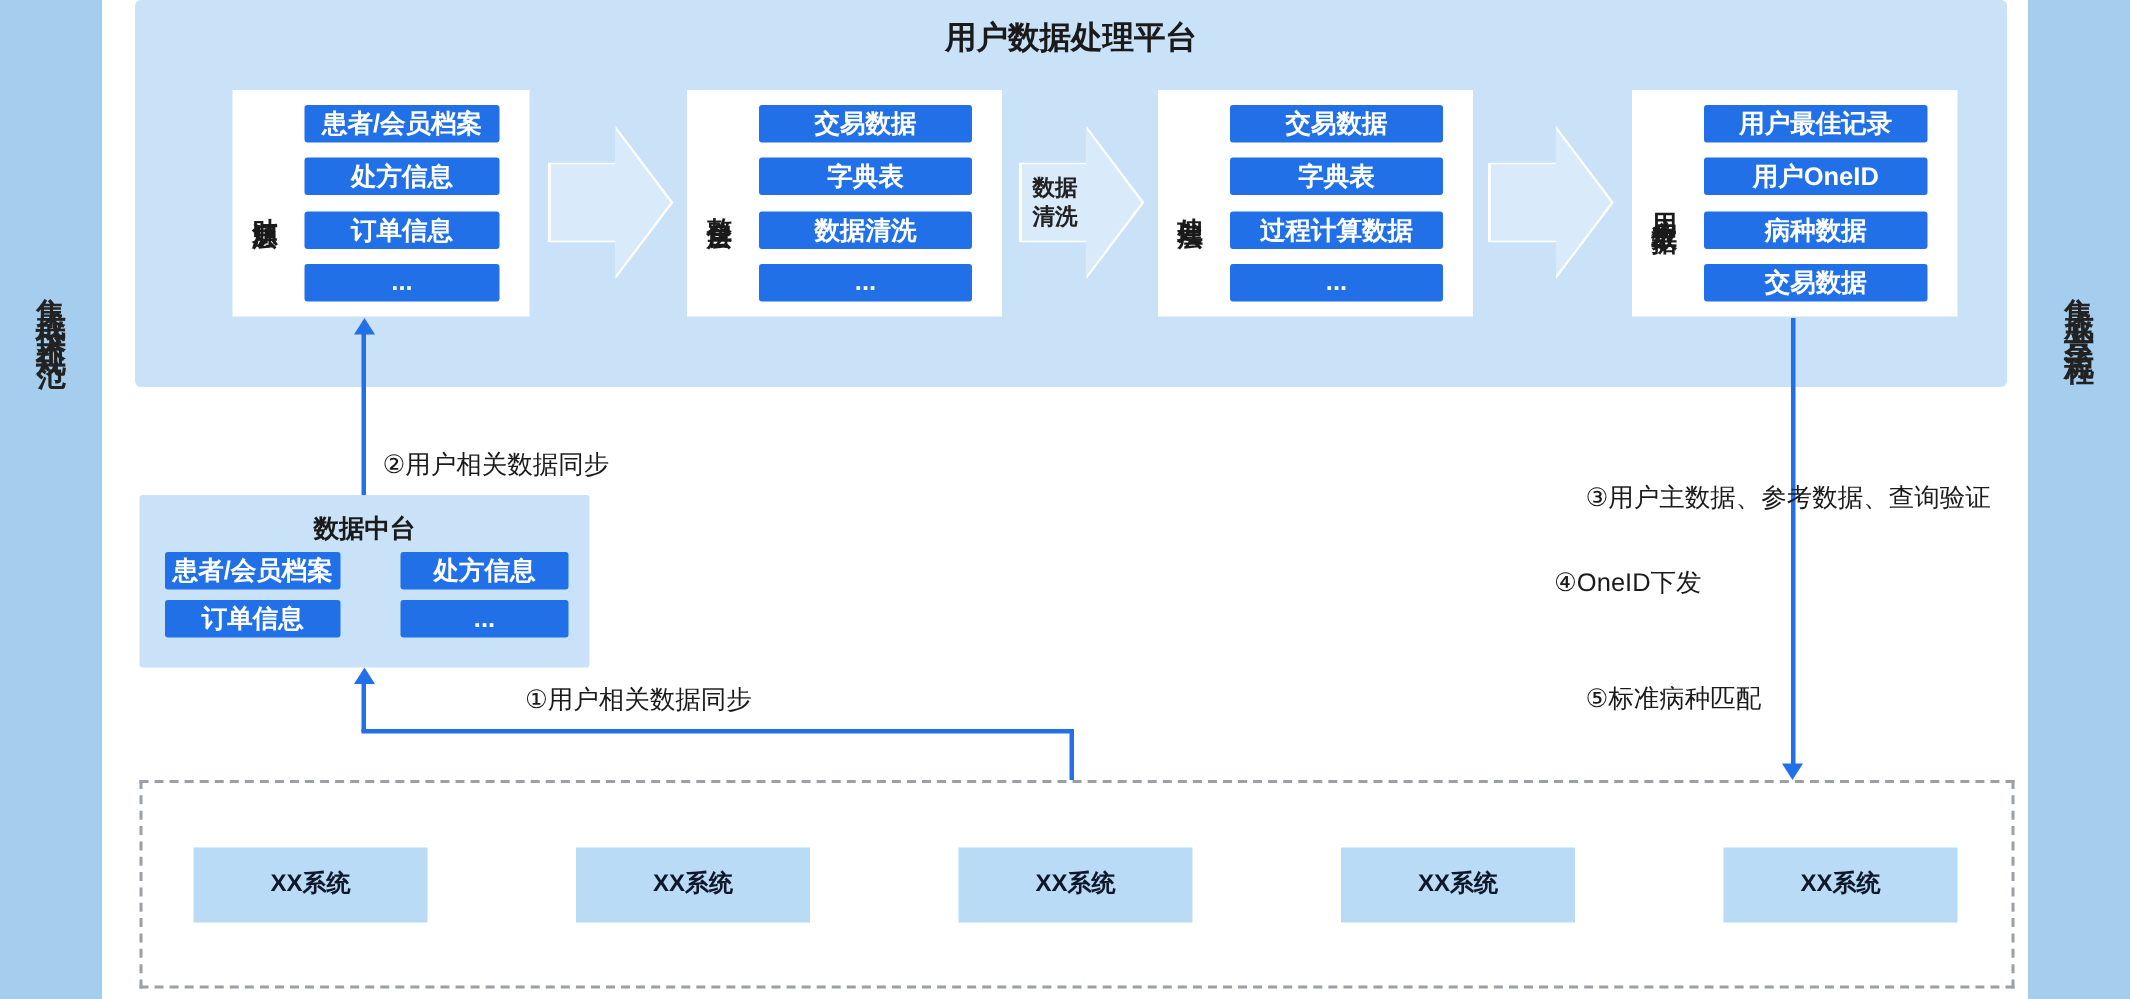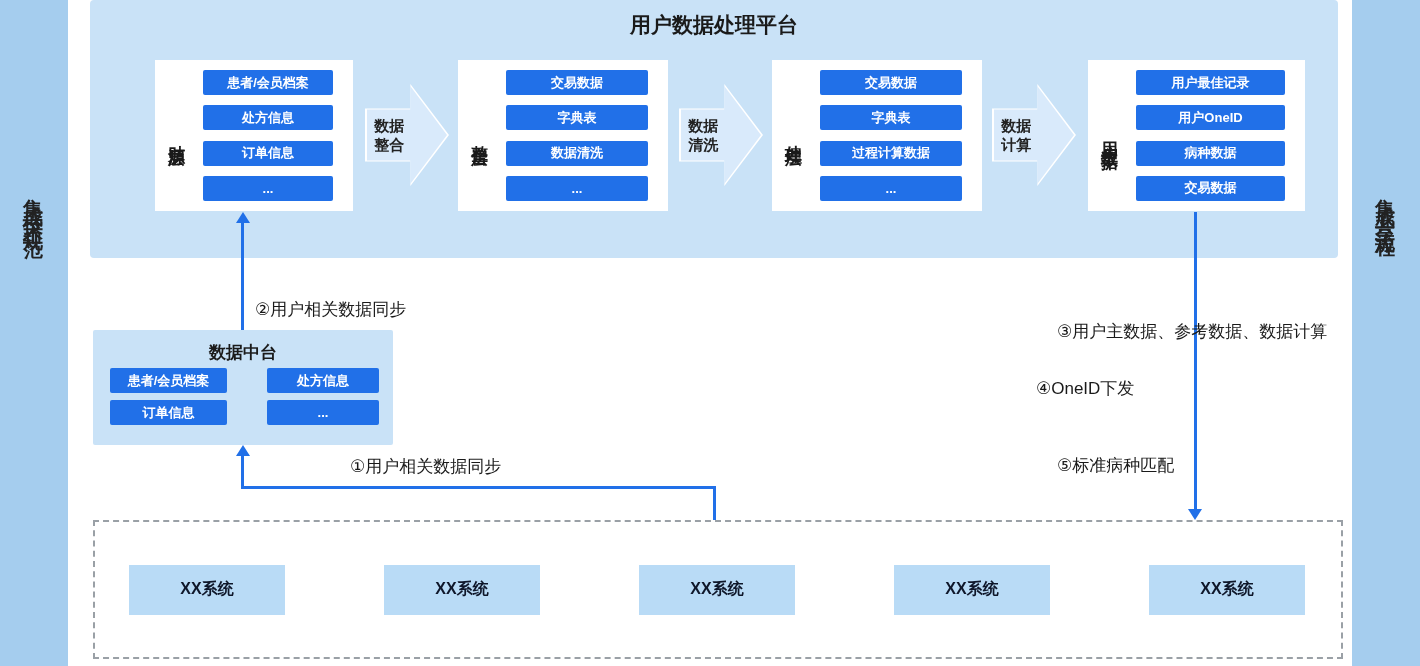--- a/index.html
+++ b/index.html
@@ -16,21 +16,21 @@
     background:var(--panel,#c9e2f7); border-radius:4px; z-index:1; }
   .platform-title { position:absolute; top:11px; width:100%; text-align:center;
     font-size:21px; font-weight:bold; color:#1a1a1a; }
 
   .layer-box { position:absolute; top:60px; height:151px; background:#fff;
     display:flex; align-items:center; z-index:3; }
   .layer-label { writing-mode:vertical-rl; text-orientation:upright; font-size:17px;
     font-weight:bold; letter-spacing:3px; color:#1a1a1a; margin-left:13px; line-height:1; }
   .layer-items { flex:1; height:131px; margin:0 20px 0 18px; display:flex;
     flex-direction:column; justify-content:space-between; }
-  .blue-btn { height:25px; background:var(--button-blue,#2170e8); color:#fff; font-size:13px;
+  .blue-btn { height:25px; background:var(--button-blue,#2170e8); color:#fff; font-size:17px;
     font-weight:bold; display:flex; align-items:center; justify-content:center;
     border-radius:2px; white-space:nowrap; }
 
   .flow-arrow { position:absolute; top:84px; width:84px; height:102px; z-index:3; }
   .arrow-outer,.arrow-inner { position:absolute;
     clip-path:polygon(0 24%,54% 24%,54% 0,100% 50%,54% 100%,54% 76%,0 76%); }
   .arrow-outer { inset:0; background:#fff; }
   .arrow-inner { inset:2px; background:#d9eafb; }
   .arrow-label { position:absolute; left:0; top:0; width:58%; height:100%;
     display:flex; align-items:center; justify-content:center; }
@@ -81,23 +81,20 @@
       <div class="blue-btn">患者/会员档案</div>
       <div class="blue-btn">处方信息</div>
       <div class="blue-btn">订单信息</div>
       <div class="blue-btn">...</div>
     </div>
   </div>
 
   <div class="flow-arrow" style="left:365px;">
     <div class="arrow-outer"></div>
     <div class="arrow-inner"></div>
-    <div class="arrow-label">
-      <span>数据整合</span>
-    </div>
   </div>
 
   <div class="layer-box" style="left:458px;width:210px;">
     <div class="layer-label">整合层</div>
     <div class="layer-items">
       <div class="blue-btn">交易数据</div>
       <div class="blue-btn">字典表</div>
       <div class="blue-btn">数据清洗</div>
       <div class="blue-btn">...</div>
     </div>
@@ -117,23 +114,20 @@
       <div class="blue-btn">交易数据</div>
       <div class="blue-btn">字典表</div>
       <div class="blue-btn">过程计算数据</div>
       <div class="blue-btn">...</div>
     </div>
   </div>
 
   <div class="flow-arrow" style="left:992px;">
     <div class="arrow-outer"></div>
     <div class="arrow-inner"></div>
-    <div class="arrow-label">
-      <span>数据计算</span>
-    </div>
   </div>
 
   <div class="layer-box" style="left:1088px;width:217px;">
     <div class="layer-label">用户主数据</div>
     <div class="layer-items">
       <div class="blue-btn">用户最佳记录</div>
       <div class="blue-btn">用户OneID</div>
       <div class="blue-btn">病种数据</div>
       <div class="blue-btn">交易数据</div>
     </div>
@@ -154,21 +148,21 @@
   <div class="note" style="left:255px;top:298px;">②用户相关数据同步</div>
 
   <div class="arrowhead up" style="left:236px;top:445px;"></div>
   <div class="line" style="left:241px;top:456px;width:3px;height:32px;"></div>
   <div class="line" style="left:241px;top:486px;width:475px;height:3px;"></div>
   <div class="line" style="left:713px;top:486px;width:3px;height:34px;"></div>
   <div class="note" style="left:350px;top:455px;">①用户相关数据同步</div>
 
   <div class="line" style="left:1194px;top:212px;width:3px;height:298px;"></div>
   <div class="arrowhead down" style="left:1188px;top:509px;"></div>
-  <div class="note" style="left:1057px;top:320px;">③用户主数据、参考数据、数据计算</div>
+  <div class="note" style="left:1057px;top:320px;">③用户主数据、参考数据、查询验证</div>
   <div class="note" style="left:1036px;top:377px;">④OneID下发</div>
   <div class="note" style="left:1057px;top:454px;">⑤标准病种匹配</div>
 
   <div class="systems-box">
     <div class="system-box">XX系统</div>
     <div class="system-box">XX系统</div>
     <div class="system-box">XX系统</div>
     <div class="system-box">XX系统</div>
     <div class="system-box">XX系统</div>
   </div>

